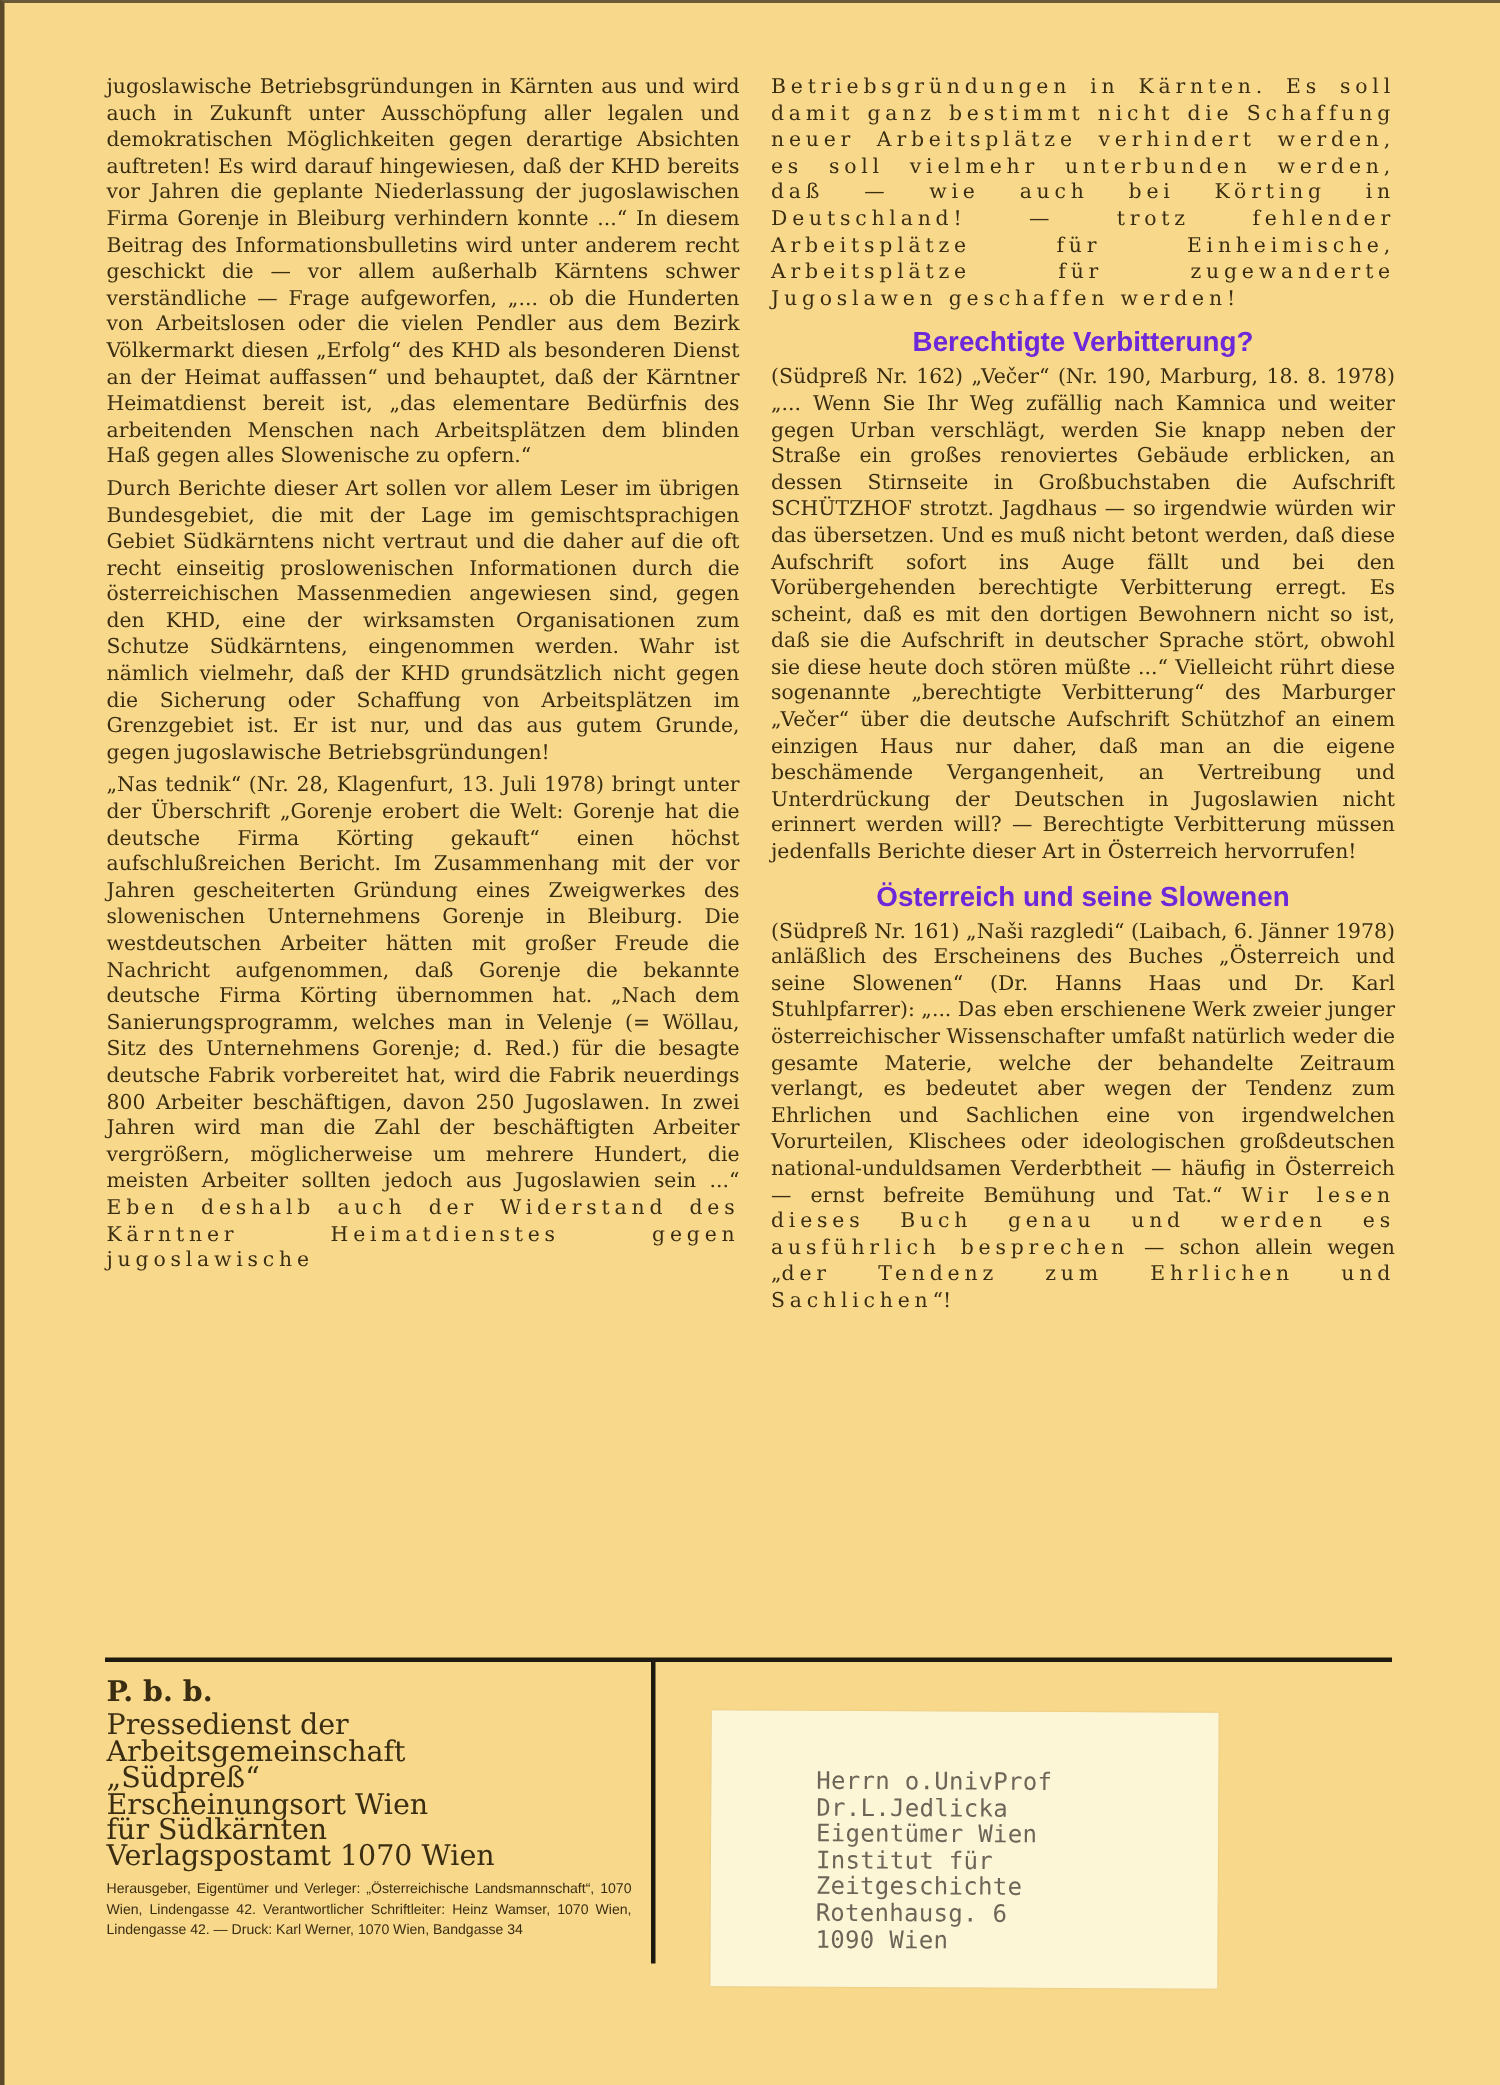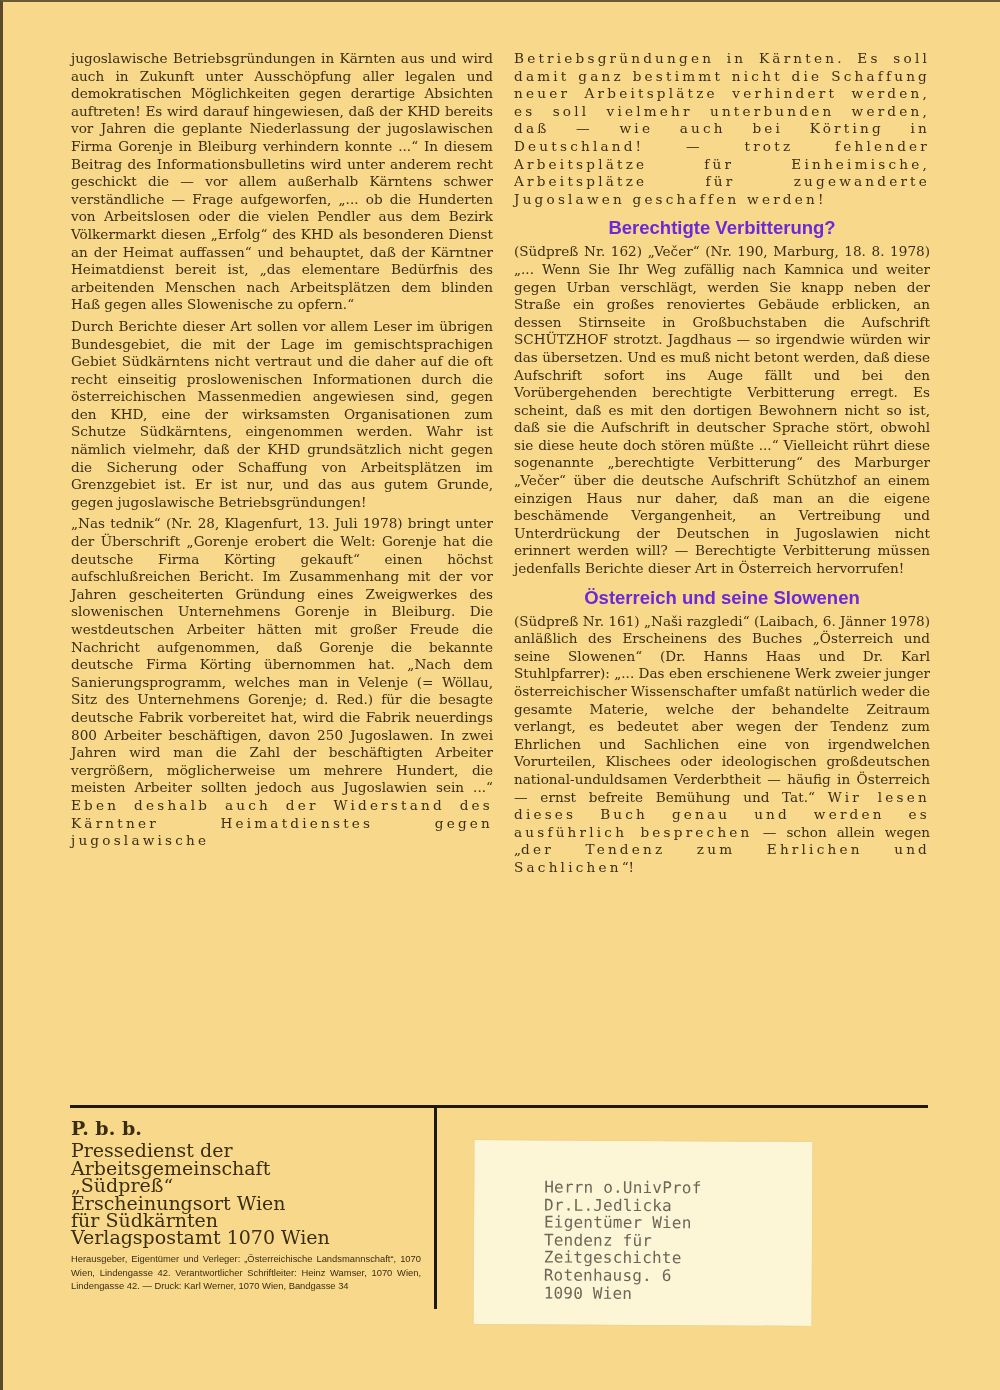--- a/index.html
+++ b/index.html
@@ -91,14 +91,14 @@
   <div>Pressedienst der Arbeitsgemeinschaft</div>
   <div>„Südpreß“</div>
   <div>Erscheinungsort Wien</div>
   <div>für Südkärnten</div>
   <div>Verlagspostamt 1070 Wien</div>
 </div>
 
 <div class="credits">Herausgeber, Eigentümer und Verleger: „Österreichische Landsmannschaft“, 1070 Wien, Lindengasse 42. Verantwortlicher Schriftleiter: Heinz Wamser, 1070 Wien, Lindengasse 42. — Druck: Karl Werner, 1070 Wien, Bandgasse 34</div>
 
 <div class="label">
-  <div class="label-text"><div>Herrn o.UnivProf</div><div>Dr.L.Jedlicka</div><div>Eigentümer Wien</div><div>Tendenz für</div><div>Zeitgeschichte</div><div>Rotenhausg. 6</div><div>1090 Wien</div></div>
+  <div class="label-text"><div>Herrn o.UnivProf</div><div>Dr.L.Jedlicka</div><div>Eigentümer Wien</div><div>Institut für</div><div>Zeitgeschichte</div><div>Rotenhausg. 6</div><div>1090 Wien</div></div>
 </div>
 
 </body></html>

